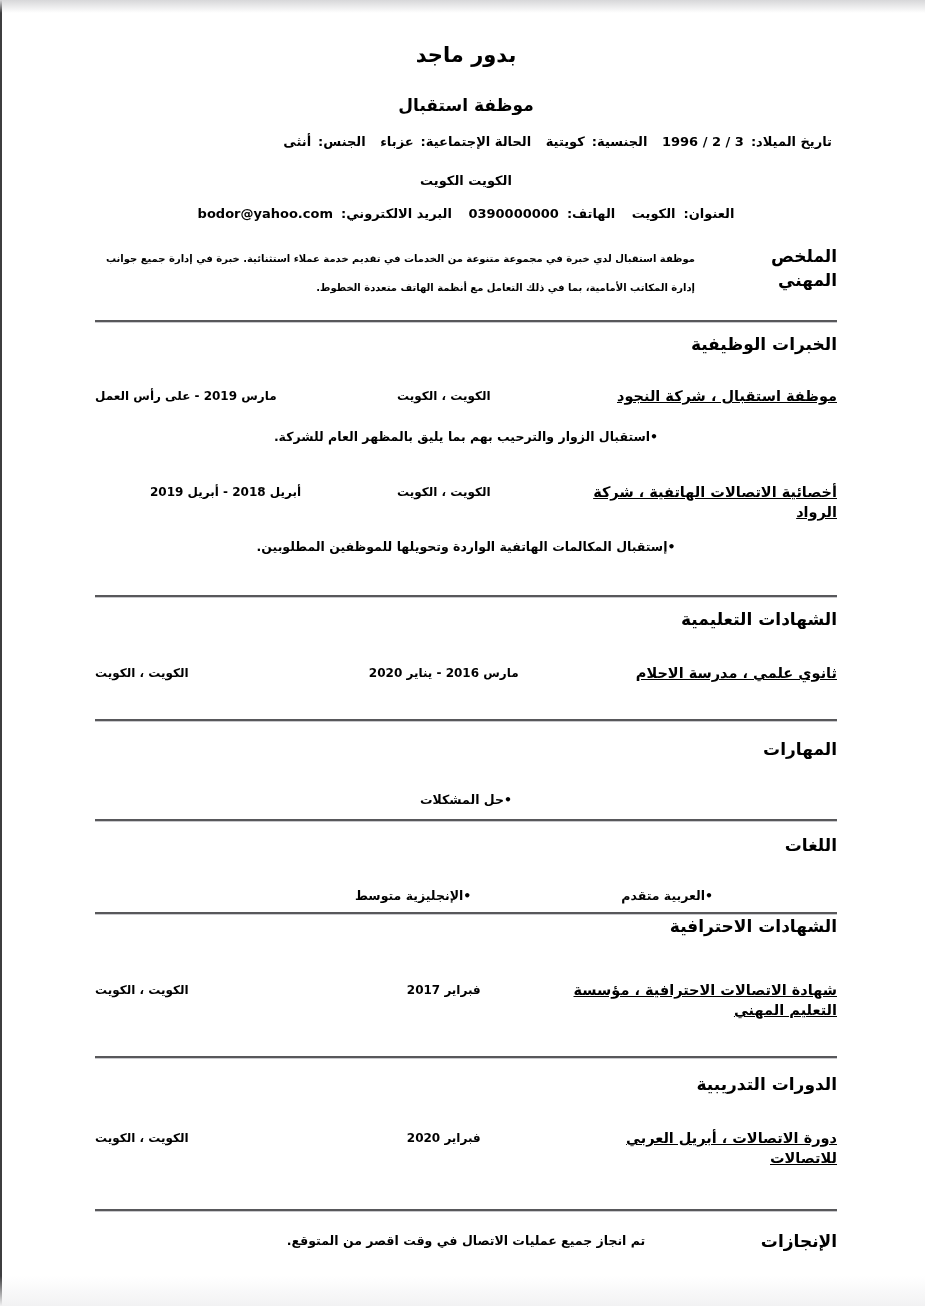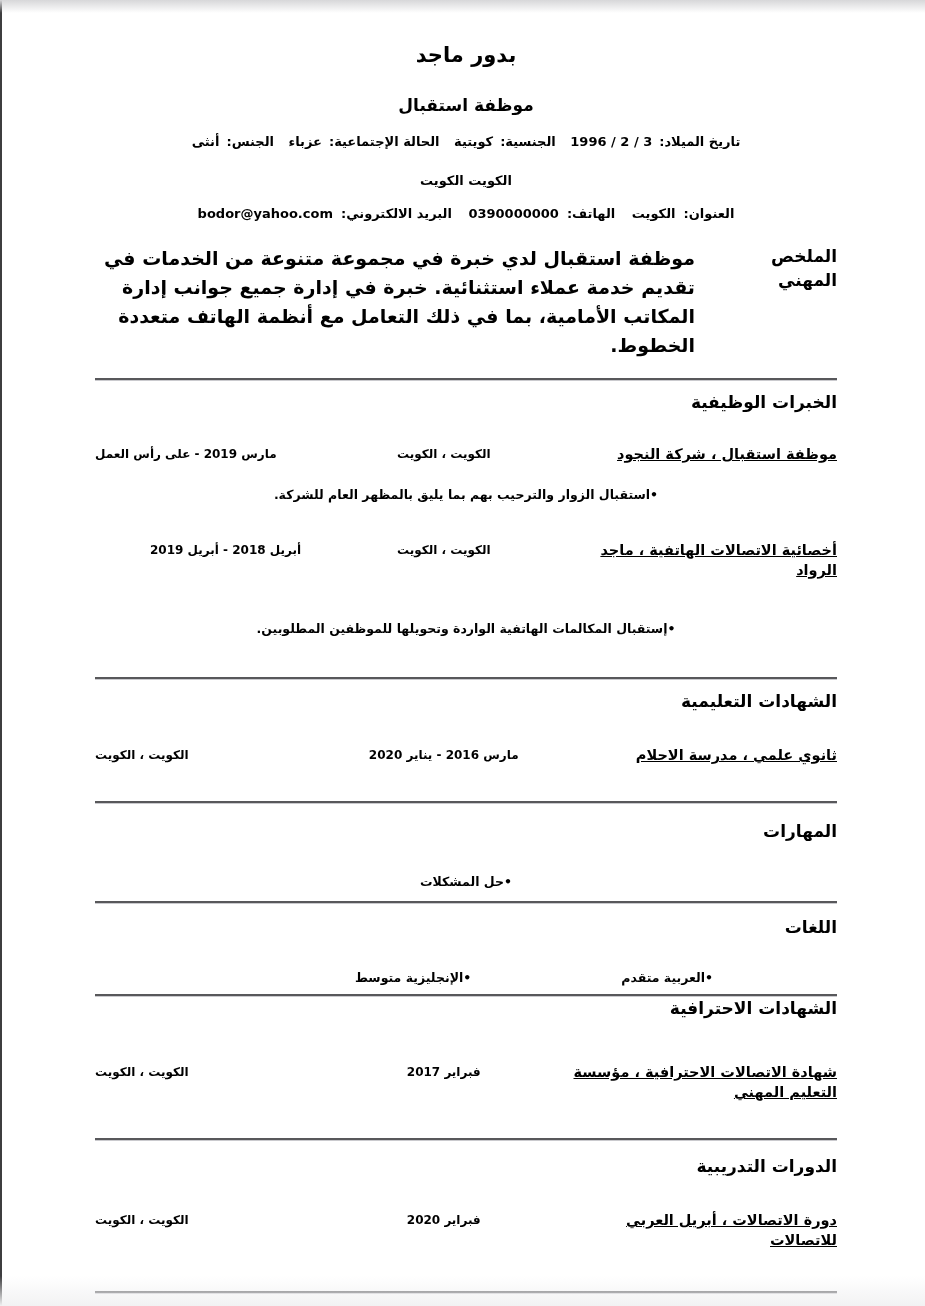--- a/index.html
+++ b/index.html
@@ -34,31 +34,31 @@
   }
   .content {
     position: relative;
     padding: 42px 88px 0 95px; 
     width: 100%;
     height: 100%;
   }
   
   .name    { text-align: center; font-size: 21px; line-height: 26px; }
   .head-title { text-align: center; font-size: 17px; line-height: 22px; margin-top: 26px; }
-  .info-line { text-align: center; font-size: 13px; line-height: 18px; margin-top: 17px; white-space: nowrap; }
+  .info-line { text-align: right; font-size: 13px; line-height: 18px; margin-top: 17px; white-space: nowrap; }
   .info-line .pair { margin: 0 5px; }
   .info-line .lbl { margin-left: 7px; }
   .loc-line  { text-align: center; font-size: 13px; line-height: 18px; margin-top: 21px; }
   .contact-line { text-align: center; font-size: 13px; line-height: 18px; margin-top: 15px; }
   .contact-line .pair { margin: 8px 6px; }
   .contact-line .lbl { margin-left: 8px; }
   
   .label-row { display: flex; margin-top: 21px; align-items: flex-start; }
   .side-label { width: 112px; flex: 0 0 112px; font-size: 17px; line-height: 24px; margin-left: 30px; }
-  .summary-text { flex: 1; font-size: 19px; line-height: 29px; text-align: right; }
+  .summary-text { flex: 1; font-size: 10px; line-height: 29px; text-align: right; }
   
   .hr { height: 3px; background: #58585b; border-bottom: 1px solid #cacace; }
   .hr1 { margin-top: 18px; }
   
   .sec-title { font-size: 17px; line-height: 23px; }
   .entry-row { display: flex; align-items: flex-start; }
   .entry-title { width: 38%; font-size: 14.5px; line-height: 20px; text-align: right; text-decoration: underline; }
   .entry-mid   { width: 30%; font-size: 12px; line-height: 17px; text-align: center; padding-top: 2px; }
   .entry-side  { width: 32%; font-size: 12px; line-height: 17px; text-align: left; padding-top: 2px; }
   .bullet-line { text-align: center; font-size: 12.5px; line-height: 18px; }
@@ -120,25 +120,25 @@
     <div class="entry-row" style="margin-top:30px">
       <div class="entry-title">موظفة استقبال ، شركة النجود</div>
       <div class="entry-mid">الكويت ، الكويت</div>
       <div class="entry-side">مارس 2019 - على رأس العمل</div>
     </div>
     <div class="bullet-line" style="margin-top:22px">
       <span class="bullet-item">استقبال الزوار والترحيب بهم بما يليق بالمظهر العام للشركة.</span>
     </div>
 
     <div class="entry-row" style="margin-top:36px">
-      <div class="entry-title">أخصائية الاتصالات الهاتفية ، ماجد الرواد</div>
+      <div class="entry-title">أخصائية الاتصالات الهاتفية ، شركة الرواد</div>
       <div class="entry-mid">الكويت ، الكويت</div>
       <div class="entry-side" style="padding-left:55px">أبريل 2018 - أبريل 2019</div>
     </div>
-    <div class="bullet-line" style="margin-top:40px">
+    <div class="bullet-line" style="margin-top:16px">
       <span class="bullet-item">إستقبال المكالمات الهاتفية الواردة وتحويلها للموظفين المطلوبين.</span>
     </div>
 
     <div class="hr" style="margin-top:39px"></div>
 
     <div class="sec-title" style="margin-top:10px">الشهادات التعليمية</div>
     <div class="entry-row" style="margin-top:32px">
       <div class="entry-title">ثانوي علمي ، مدرسة الاحلام</div>
       <div class="entry-mid">مارس 2016 - يناير 2020</div>
       <div class="entry-side">الكويت ، الكويت</div>

